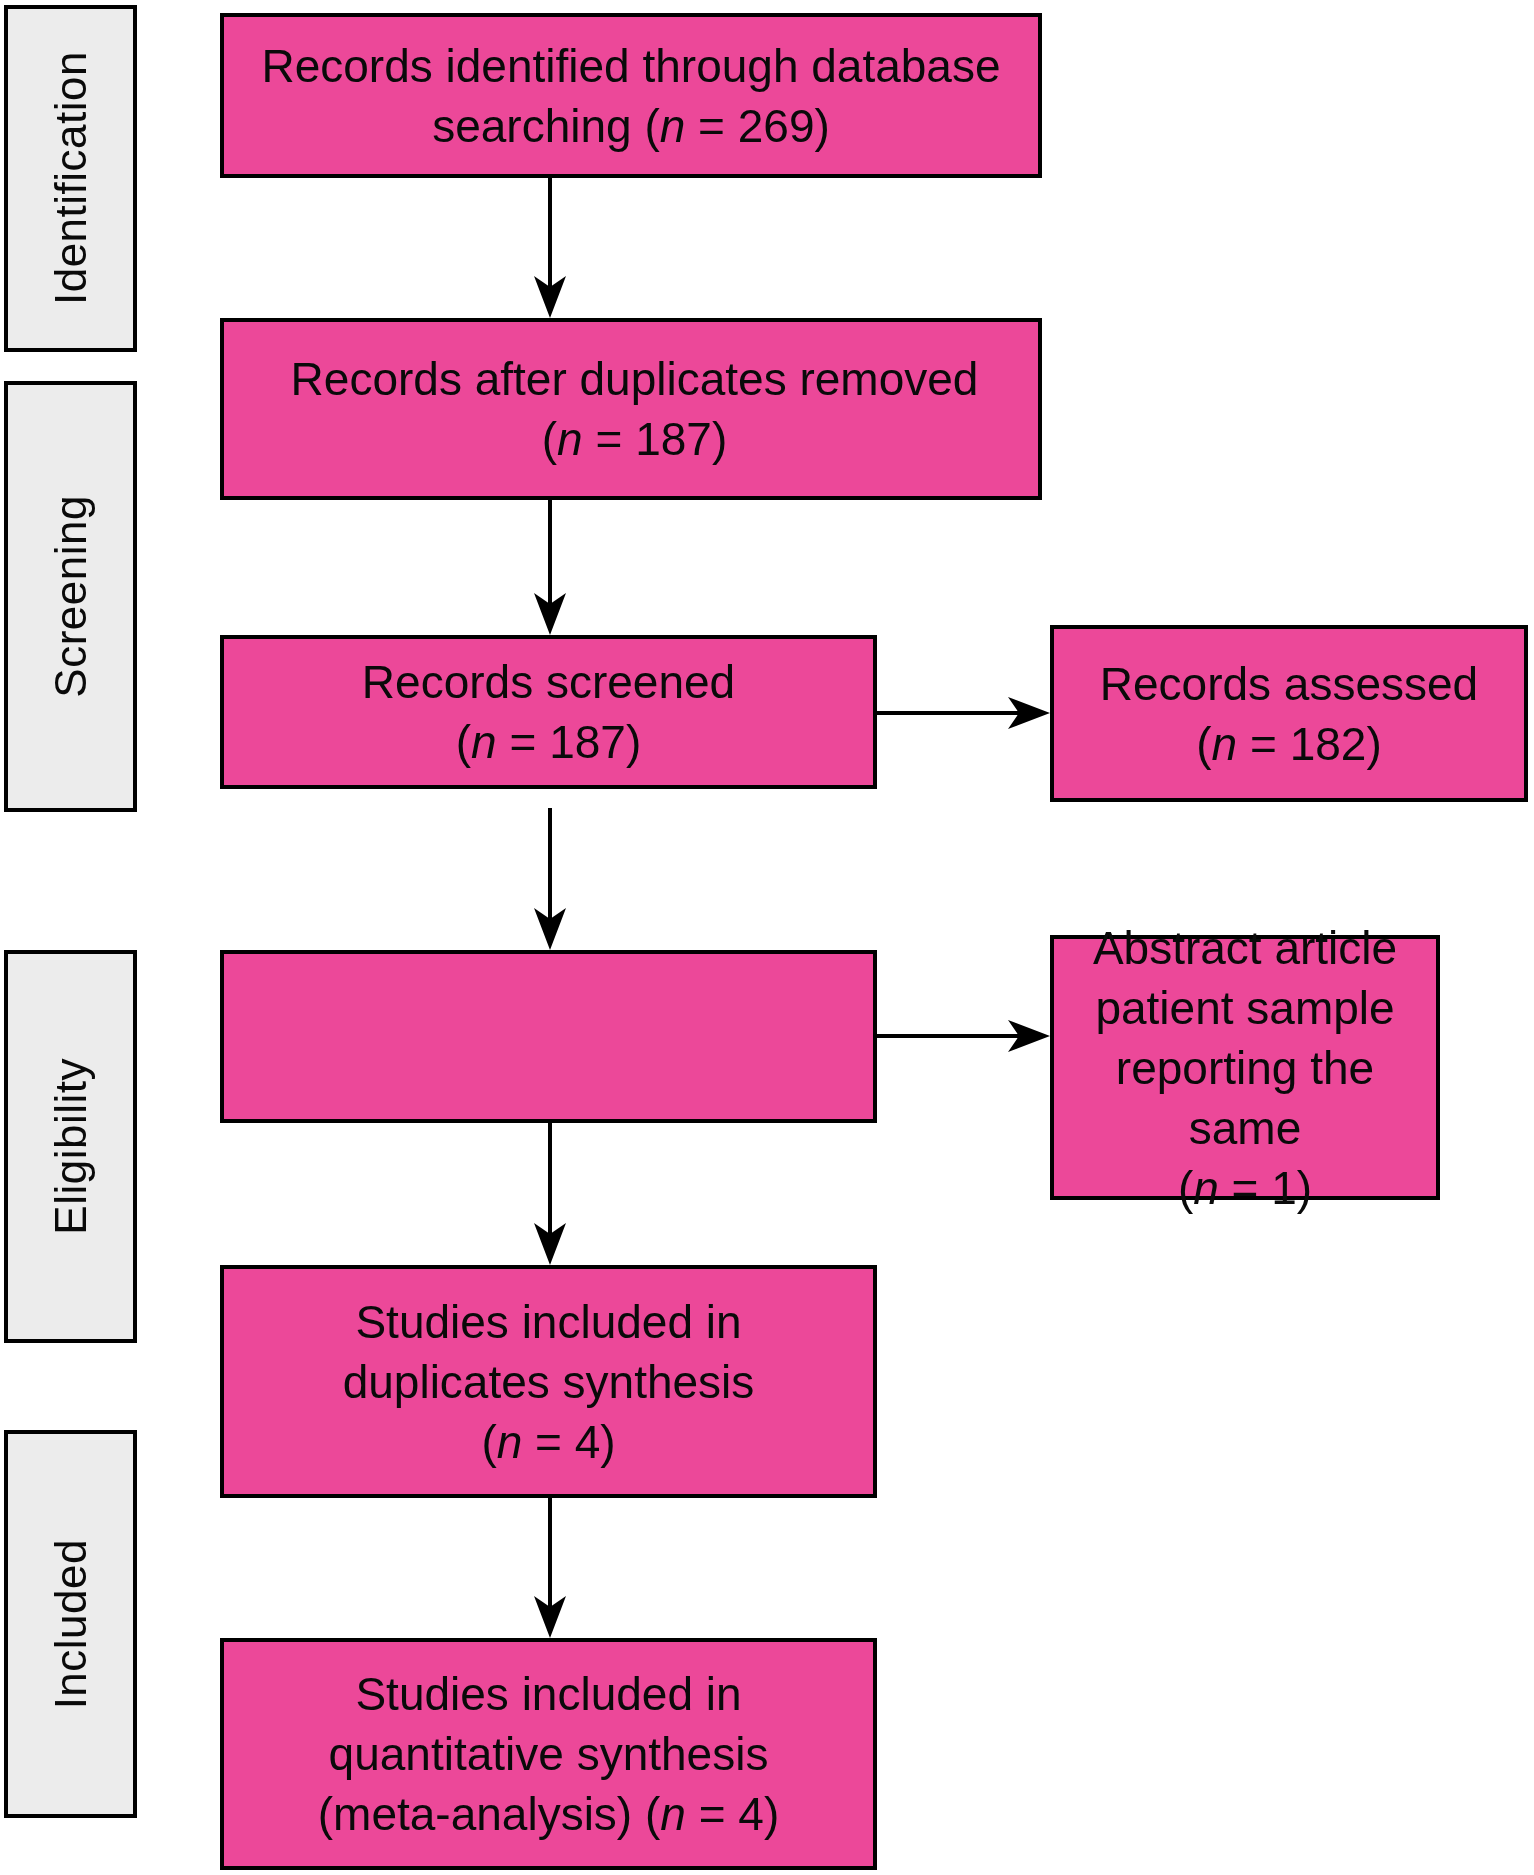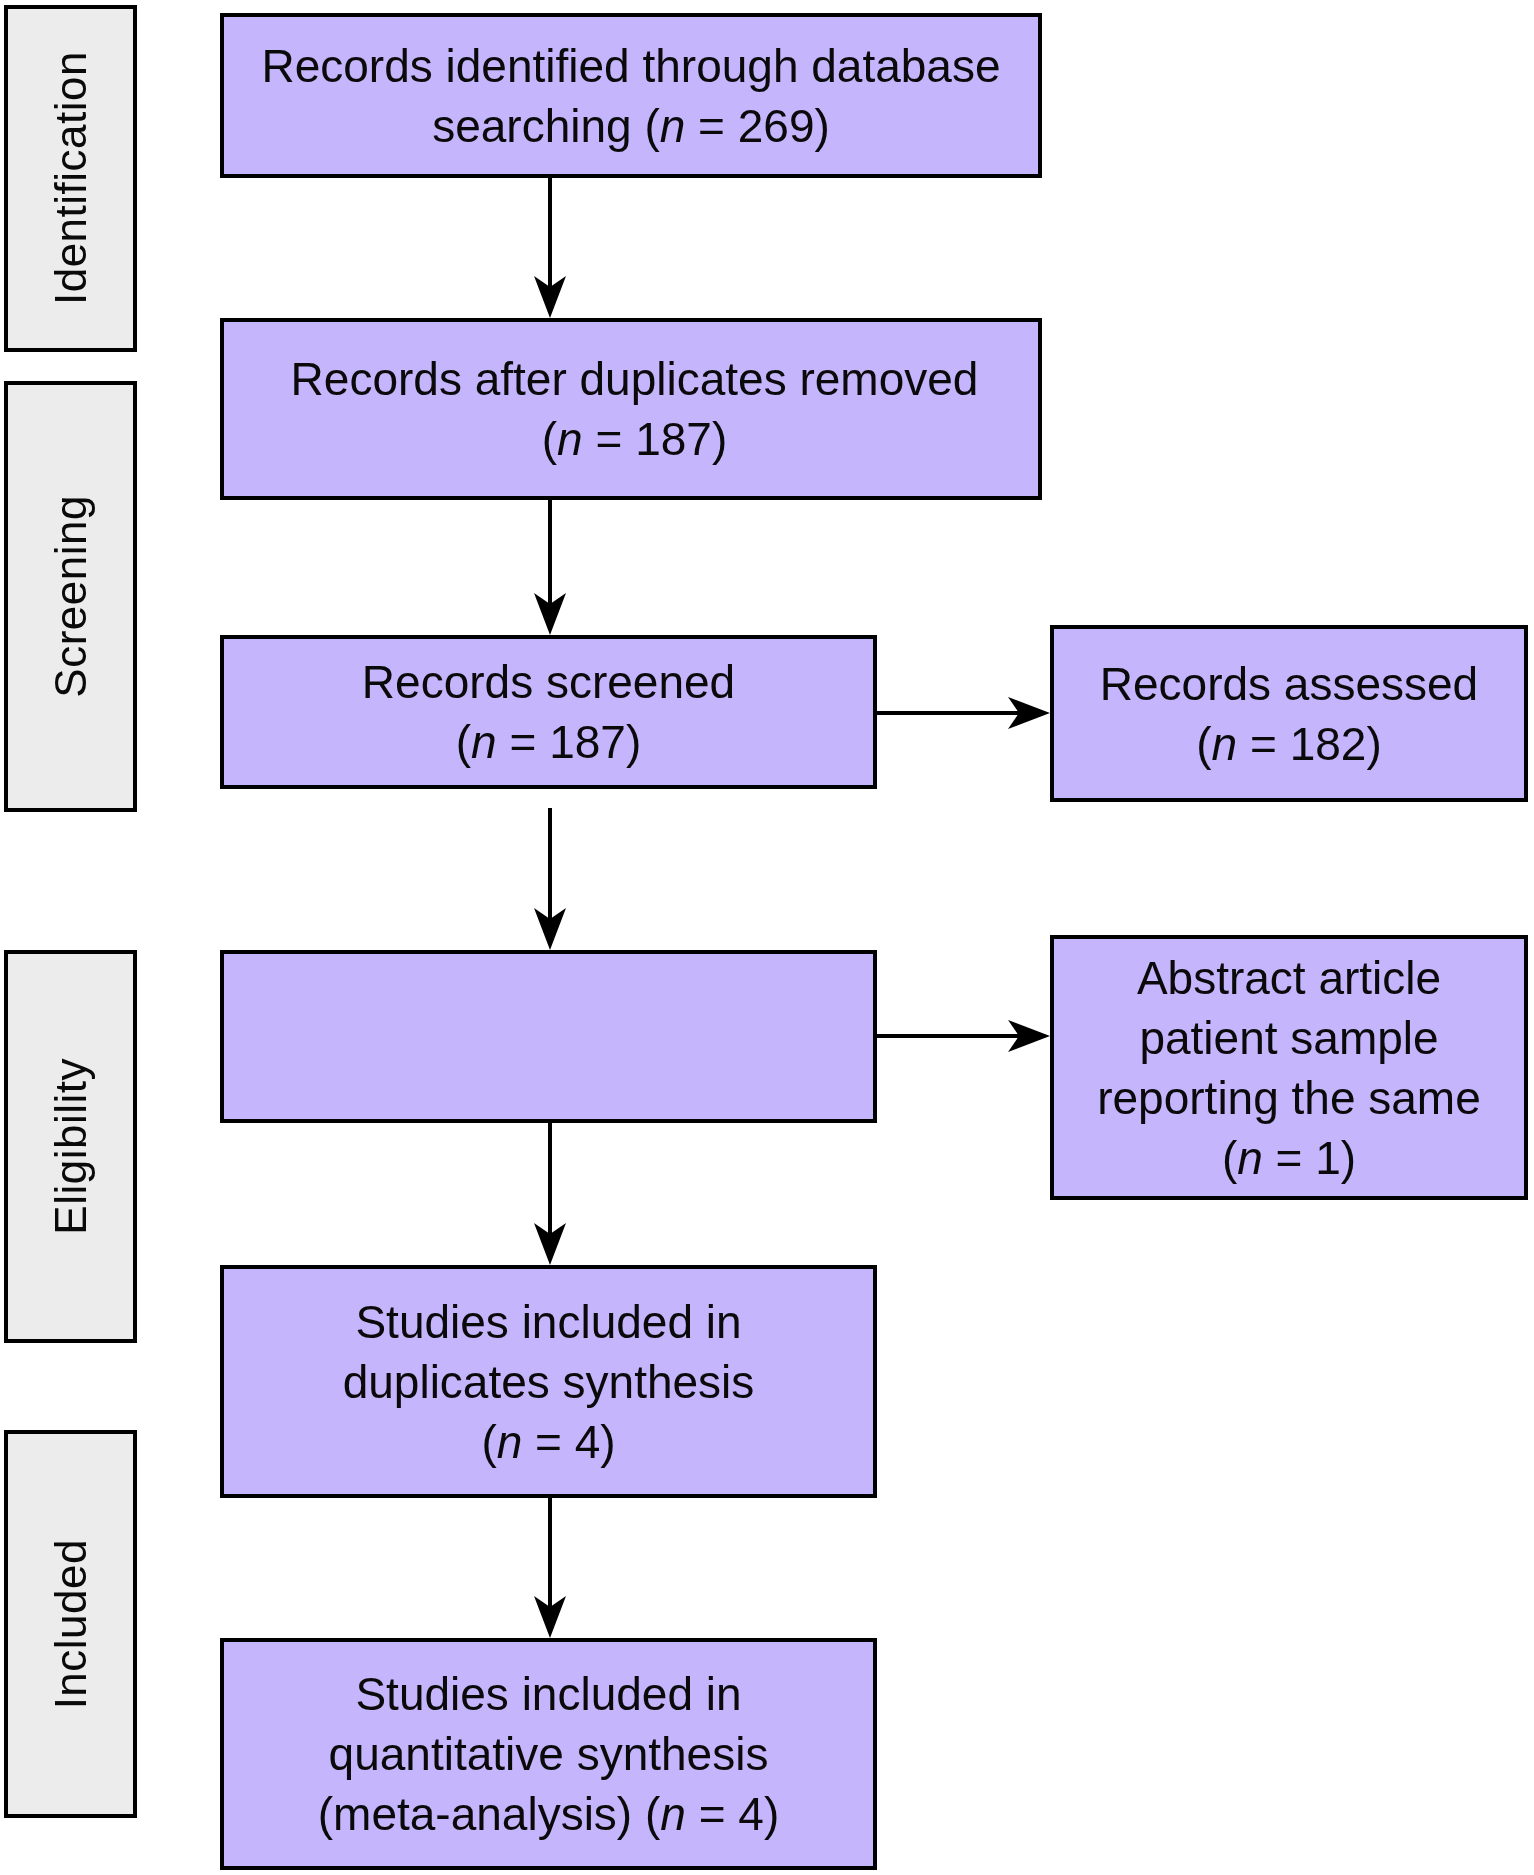--- a/index.html
+++ b/index.html
@@ -46,42 +46,42 @@
     white-space: nowrap;
   }
   .stage-identification { top: 5px;    height: 347px; }
   .stage-screening      { top: 381px;  height: 431px; }
   .stage-eligibility    { top: 950px;  height: 393px; }
   .stage-included       { top: 1430px; height: 388px; }
 
   
   .flowbox {
     position: absolute;
-    background: #c4b5fd;
+    background: #ec4899;
     border: 4px solid #000;
     box-sizing: border-box;
     display: flex;
     flex-direction: column;
     justify-content: center;
     align-items: center;
     text-align: center;
     font-size: 46px;
     line-height: 60px;
   }
   .flowbox .line-wrap { width: 100%; }
   .flowbox i { font-style: italic; }
 
   .box-identified   { left: 220px;  top: 13px;   width: 822px; height: 165px; }
   .box-duplicates   { left: 220px;  top: 318px;  width: 822px; height: 182px; padding-left: 7px; }
   .box-screened     { left: 220px;  top: 635px;  width: 657px; height: 154px; }
   .box-fulltext     { left: 220px;  top: 950px;  width: 657px; height: 173px; }
   .box-qualitative  { left: 220px;  top: 1265px; width: 657px; height: 233px; }
   .box-quantitative { left: 220px;  top: 1638px; width: 657px; height: 232px; }
   .box-excluded     { left: 1050px; top: 625px;  width: 478px; height: 177px; }
-  .box-abstract     { left: 1050px; top: 935px;  width: 478px; height: 265px; }
+  .box-abstract     { left: 1050px; top: 935px;  width: 390px; height: 265px; }
 </style>
 </head>
 <body>
 
 <div class="canvas">
 
   <svg class="connectors" viewBox="0 0 1534 1875" xmlns="http://www.w3.org/2000/svg">
 
     <g>
       <line x1="550" y1="176" x2="550" y2="290"></line>

